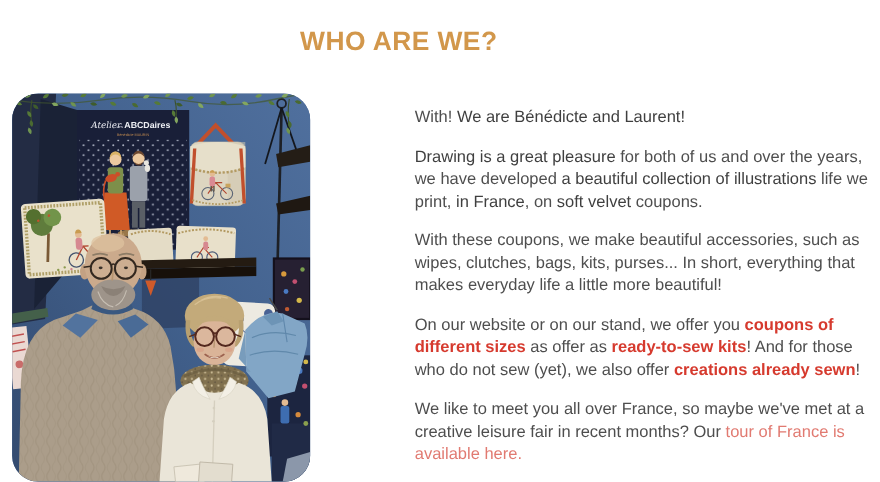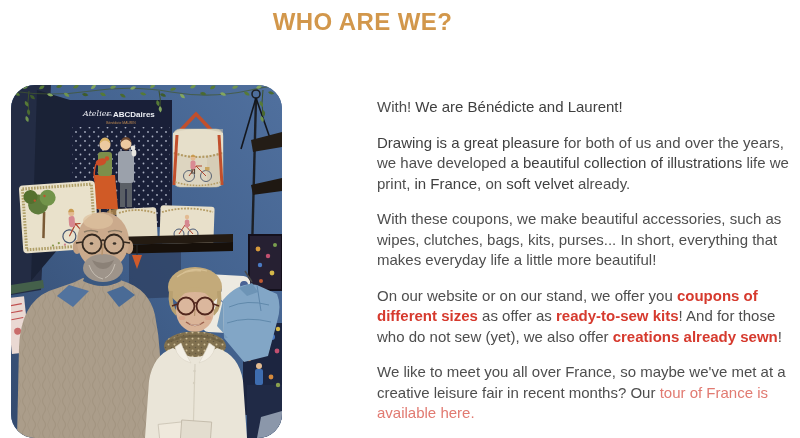--- a/index.html
+++ b/index.html
@@ -3,21 +3,21 @@
 <meta charset="utf-8">
 <style>
   html,body{margin:0;padding:0;}
   body{
     width:800px;height:438px;background:#ffffff;overflow:hidden;position:relative;
     font-family:"Liberation Sans",sans-serif;
   }
   .page{position:absolute;inset:0;}
   .section-header{position:absolute;left:0;top:8px;width:725px;text-align:center;}
   .section-header h1{
-    margin:0;font-size:24px;font-weight:bold;color:#d2974b;letter-spacing:.4px;
+    margin:16px;font-size:24px;font-weight:bold;color:#d2974b;letter-spacing:.4px;
   }
   .photo{
     position:absolute;left:11px;top:85px;width:271px;height:353px;margin:0;overflow:hidden;
     background:#41608c;
     border-radius:24px;
   }
   .photo svg{display:block;}
   .text-col{
     position:absolute;left:377px;top:97px;width:419px;
     color:#4e4e4e;font-size:15px;line-height:20.5px;
@@ -329,19 +329,19 @@
       <g>
         <rect x="148" y="338" width="26" height="18" fill="#efe9dc" stroke="#c9c2b2" stroke-width="0.8" transform="rotate(-6 161 347)"></rect>
         <rect x="170" y="336" width="30" height="20" fill="#e3ddcf" stroke="#bdb5a4" stroke-width="0.8" transform="rotate(4 185 346)"></rect>
       </g>
       <polygon points="250,332 271,326 271,353 246,353" fill="#b9c6d4" opacity="0.7"></polygon>
     </svg>
   </figure>
 
   <div class="text-col">
       <p><span>With! </span><span class="b">We are Bénédicte and Laurent!</span></p>
-      <p><span class="b">Drawing is a great pleasure</span><span> for both of us and over the years, we have developed </span><span class="b">a beautiful collection of illustrations</span><span> life we print, </span><span class="b">in France</span><span>, on </span><span class="b">soft velvet</span><span> already.</span></p>
+      <p><span class="b">Drawing is a great pleasure</span><span> for both of us and over the years, we have developed </span><span class="b">a beautiful collection of illustrations</span><span> life we print, </span><span class="b">in France</span><span>, on </span><span class="b">soft velvet</span><span> coupons.</span></p>
       <p><span>With these coupons, we make beautiful accessories, such as wipes, clutches, bags, kits, purses... In short, everything that makes everyday life a little more beautiful!</span></p>
       <p><span>On our website or on our stand, we offer you </span><a href="#" class="lnk lnk-red">coupons of different sizes</a><span> as offer as </span><a href="#" class="lnk lnk-red">ready-to-sew kits</a><span>! And for those who do not sew (yet), we also offer </span><a href="#" class="lnk lnk-red">creations already sewn</a><span>!</span></p>
       <p><span>We like to meet you all over France, so maybe we've met at a creative leisure fair in recent months? Our </span><a href="#" class="lnk lnk-light">tour of France is available here.</a></p>
     </div>
 
 </div>
 
 </body></html>

